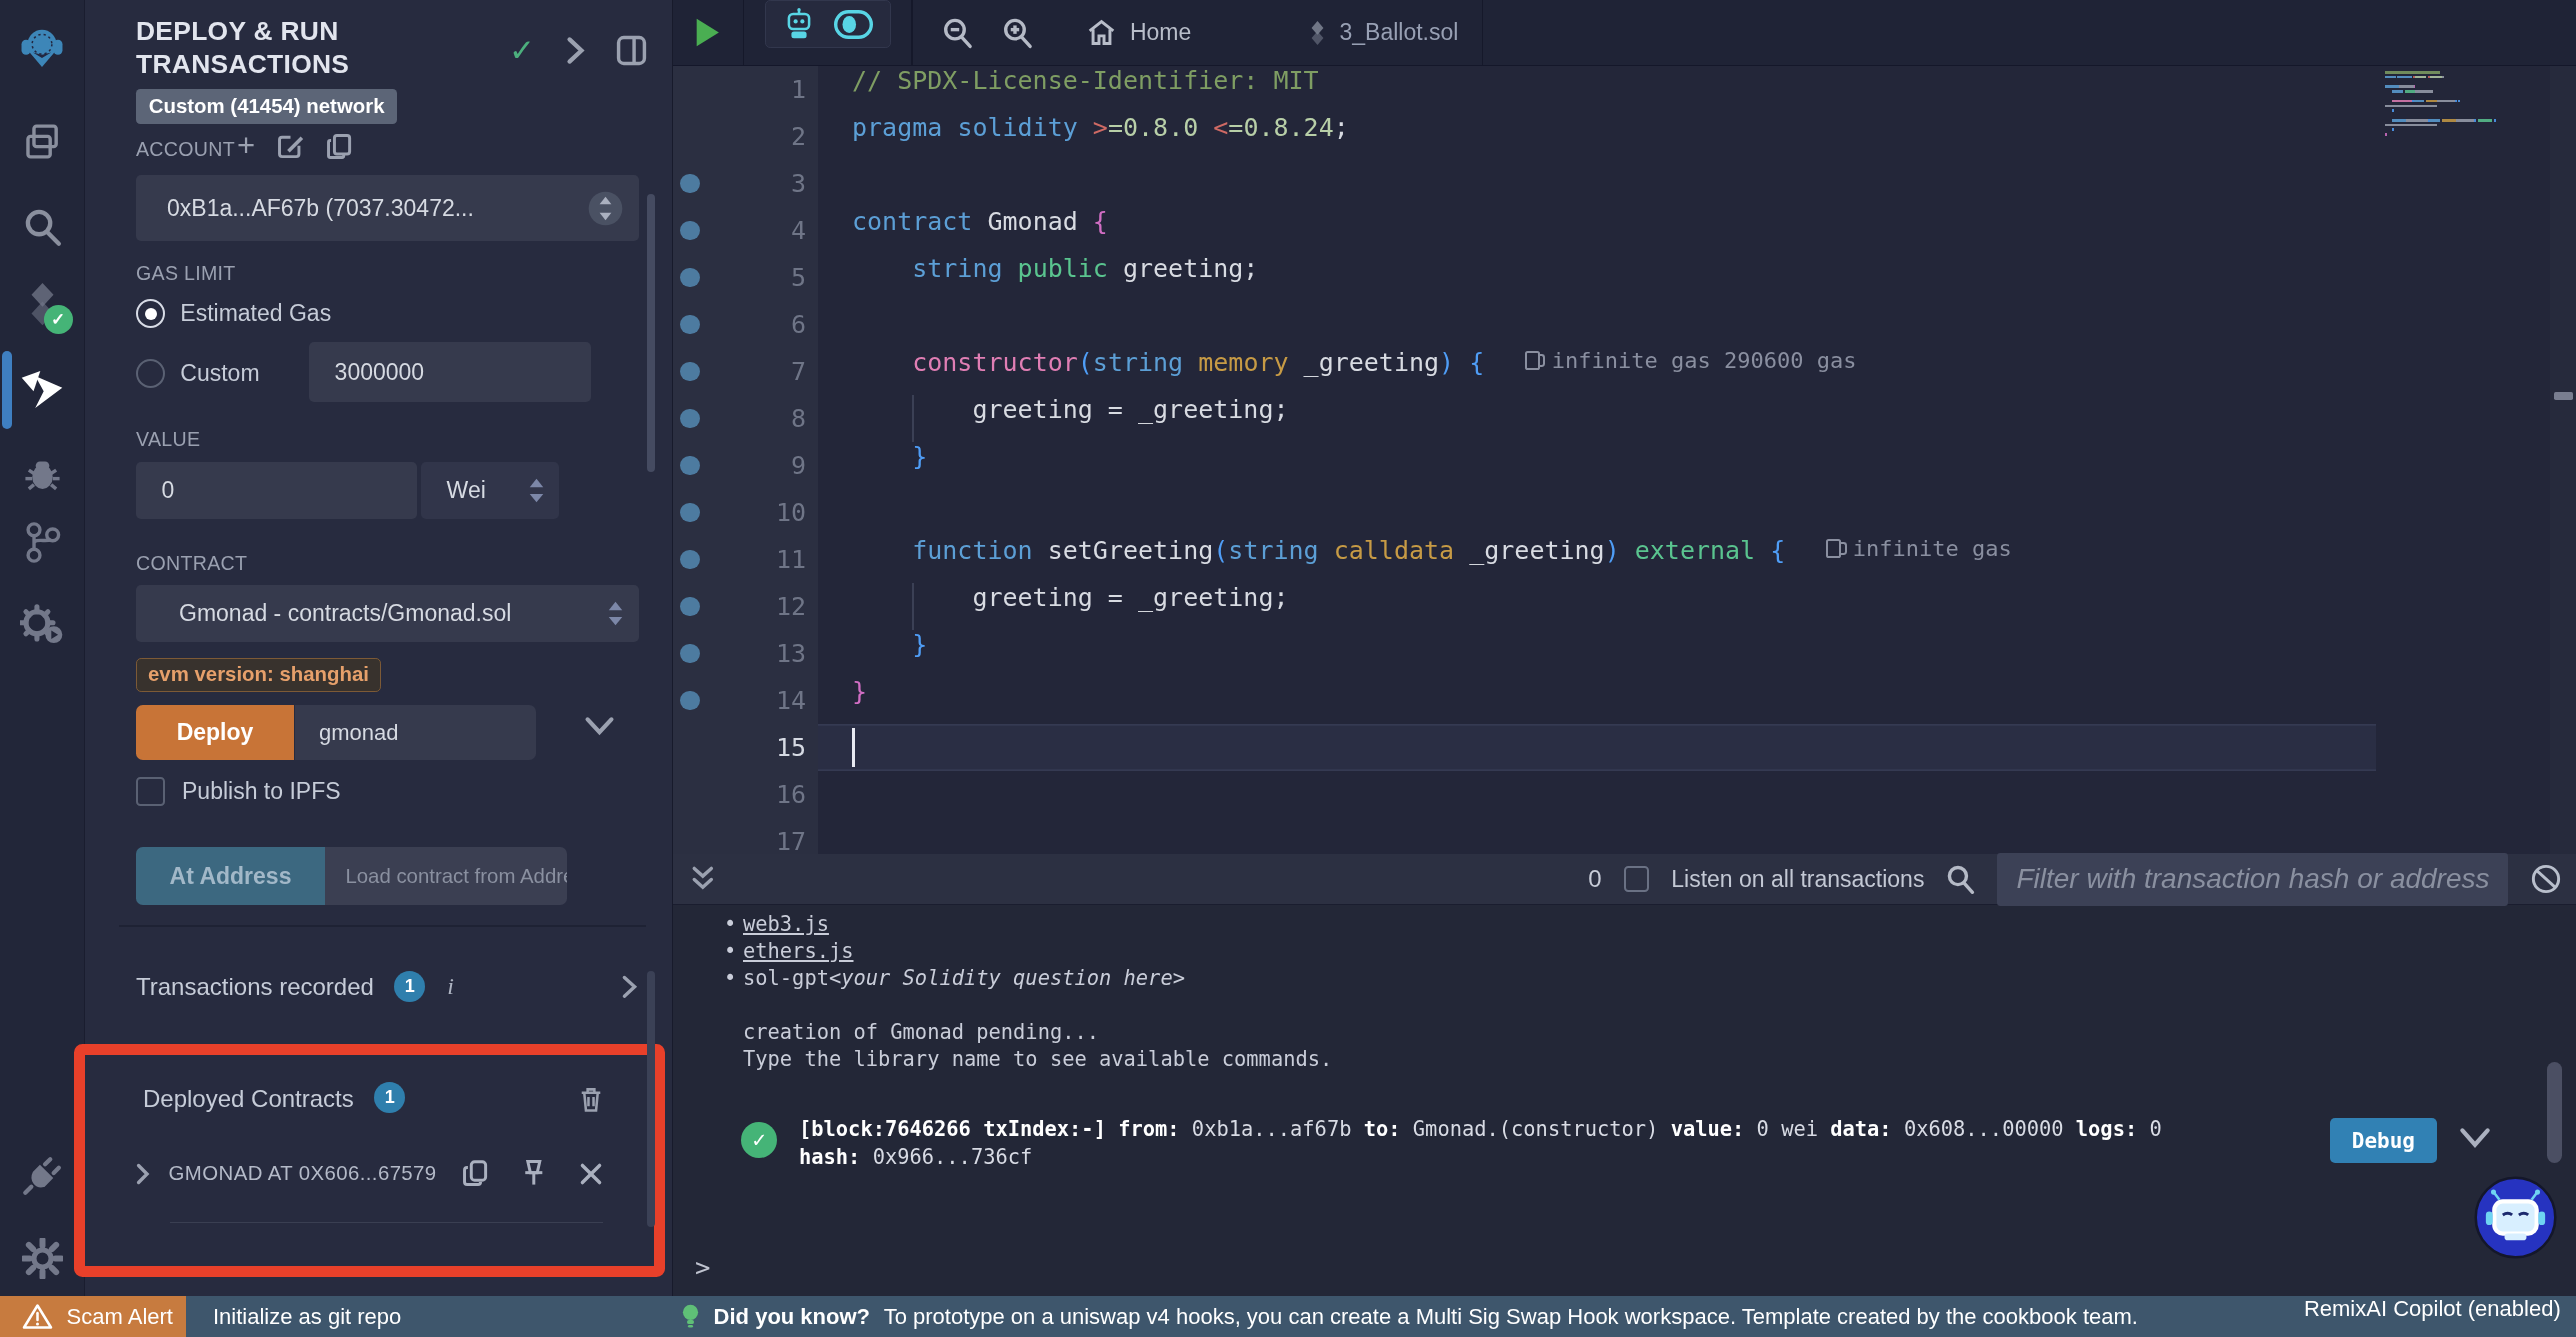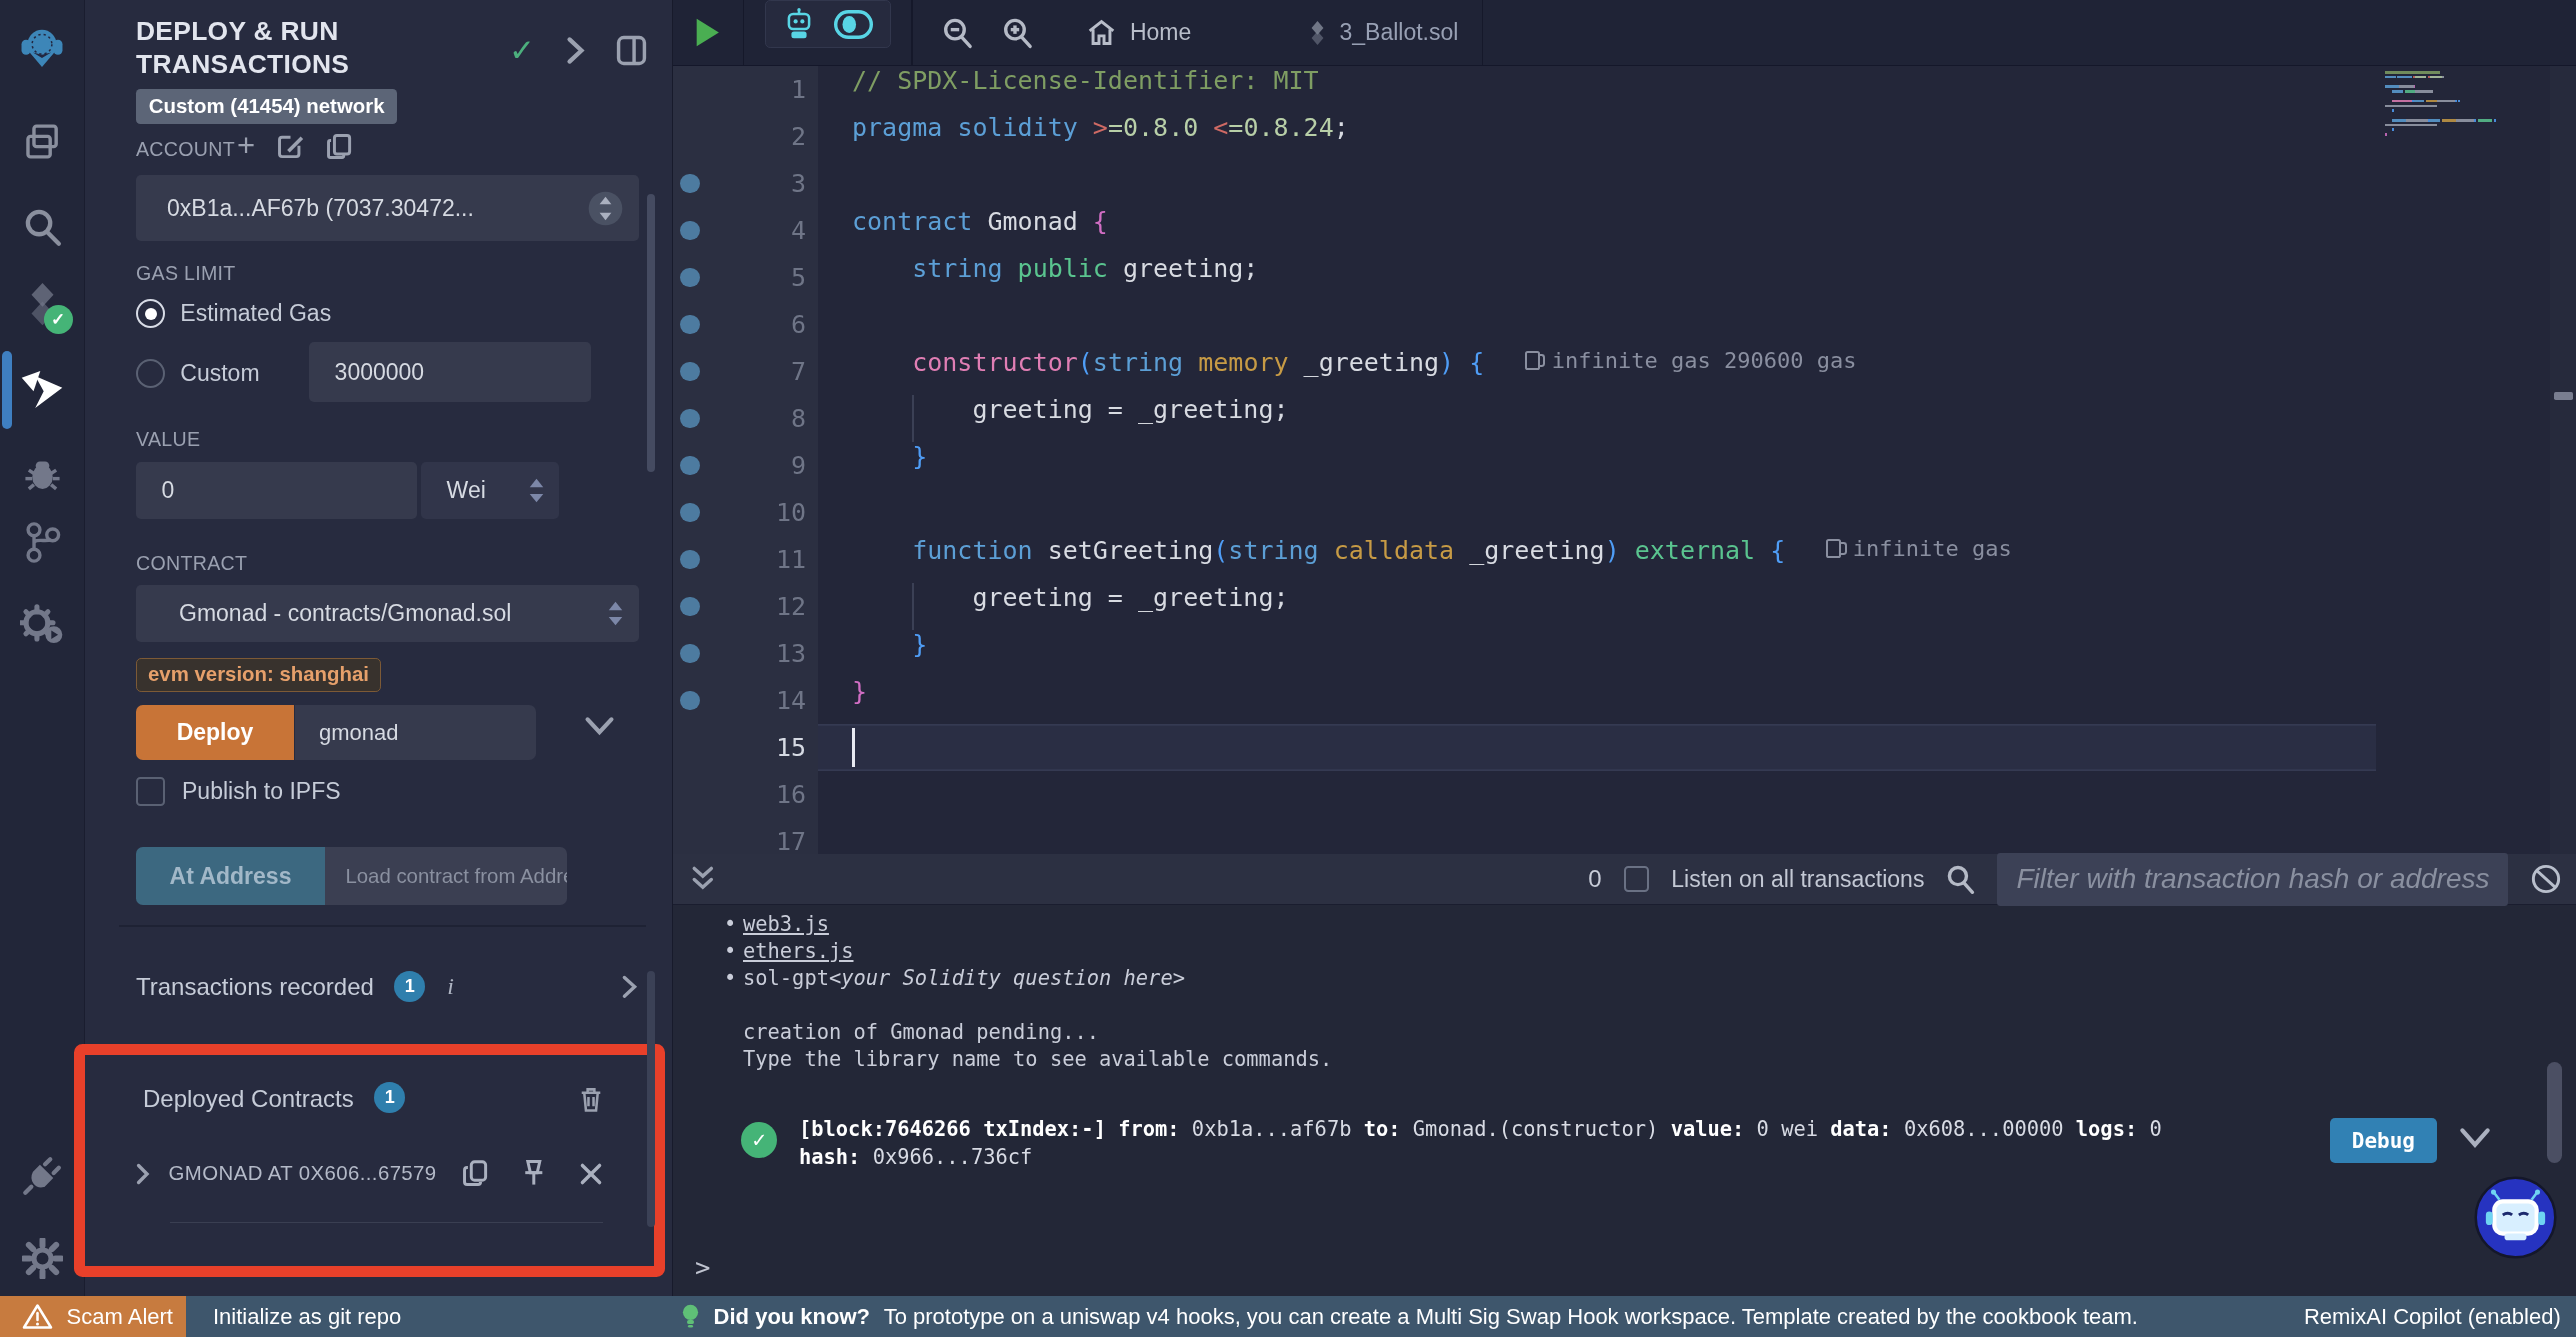--- a/index.html
+++ b/index.html
@@ -88,21 +88,21 @@
   .debug-btn { background:#3181b4; color:#fff; border:none; border-radius:5.1px; font-size:21px; font-weight:bold; padding:10.2px 22px; margin-top:3.4px; font-family:"DejaVu Sans Mono",monospace; }
   .prompt { position:absolute; left:22px; bottom:13.6px; font-size:25.6px; color:#c0c4d0; }
   .term-thumb { position:absolute; right:13.6px; top:157px; width:15.3px; height:101px; border-radius:7.7px; background:#4b4f63; }
   .copilot { position:absolute; right:19px; bottom:37px; width:83px; height:83px; }
 
   
   .statusbar { height:41px; flex:none; background:#3e566c; position:relative; color:#fff; font-size:22px; }
   .sb-scam { position:absolute; left:0; top:0; bottom:0; width:186px; background:#c77b3f; display:flex; align-items:center; gap:13.6px; padding-left:22px; }
   .sb-init { position:absolute; left:213px; top:0; bottom:0; display:flex; align-items:center; }
   .sb-tip { position:absolute; left:681px; top:0; bottom:0; display:flex; align-items:center; gap:13.6px; }
-  .sb-right { position:absolute; right:15.3px; top:0; bottom:0; display:flex; align-items:center; }
+  .sb-right { position:absolute; right:15.3px; top:0; bottom:0; display:flex; align-items:flex-start; }
   svg { display:block; }
 </style>
 </head>
 <body>
 
 <div class="app">
   <div class="main">
 
     <div class="rail">
       <div class="rail-ic" style="top:24px">

